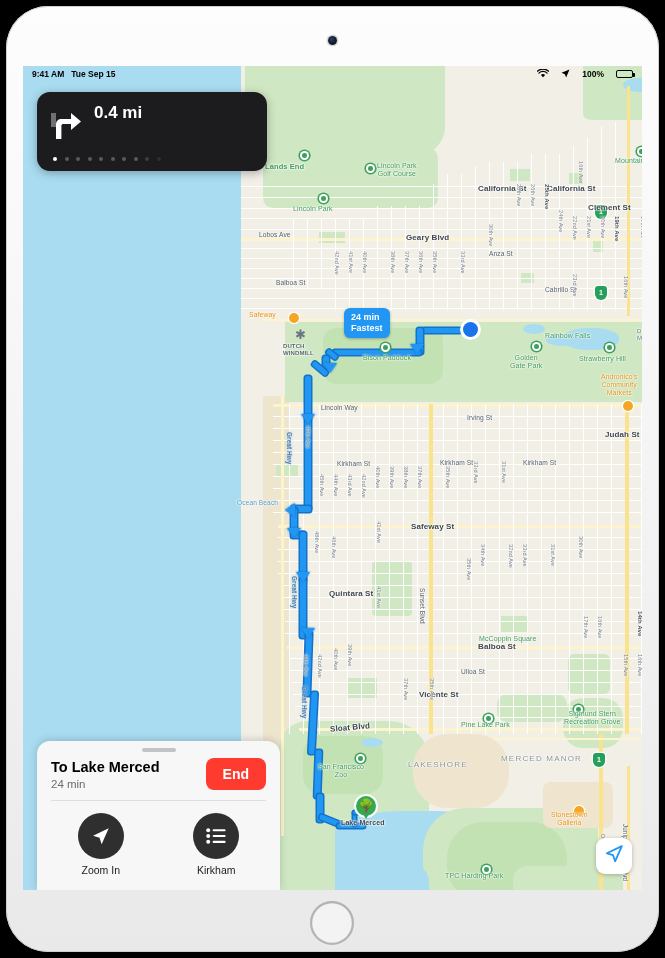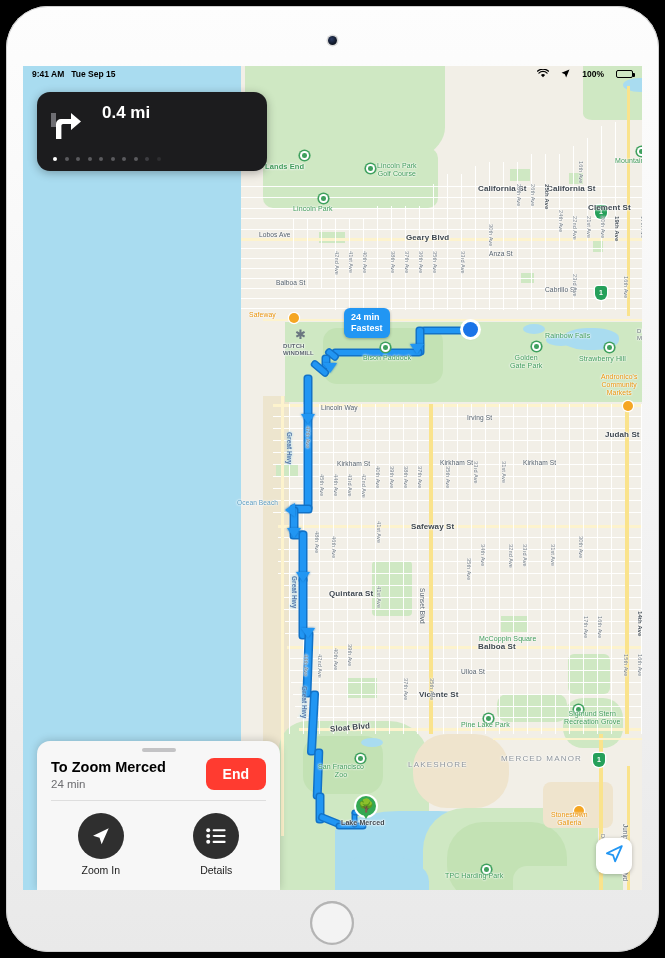--- a/index.html
+++ b/index.html
@@ -158,21 +158,21 @@
   .battery-fill{ height:100%;background:#000;border-radius:1px; }
 
   
   #banner{
     position:absolute; left:14px; top:26px; width:230px;
     background:#1c1c1e; border-radius:13px; z-index:30;
     padding:11px 13px 9px 13px;
     display:flex; flex-direction:column;
     box-shadow:0 2px 10px rgba(0,0,0,.3);
   }
-  #banner-top{ display:flex; align-items:flex-start; gap:18px;justify-content:space-between; }
+  #banner-top{ display:flex; align-items:flex-start; gap:10px;justify-content:space-between; }
   #turn-icon{ width:34px; flex:none; padding-top:5px; }
   #banner-text{ flex:1; }
   #banner-distance{
     color:#fff; font-size:17px; font-weight:bold; line-height:1.15;
     margin-bottom:1px;
   }
   #banner-instruction{
     color:#f2f2f5; font-size:14.5px; line-height:1.24; font-weight:normal;
   }
   #page-dots{ display:flex; gap:7.5px; margin:9px 0 1px 3px; align-items:center;}
@@ -618,21 +618,21 @@
         <svg width="20" height="20" viewBox="0 0 22 22">
           <path d="M19.6 2.4 L3.2 10.2 L10 12.3 L12.2 19 Z" fill="none" stroke="#2196f3" stroke-width="2" stroke-linejoin="round"></path>
         </svg>
       </span>
     </div>
 
     <div id="bottom-card">
       <div id="grabber"></div>
       <div id="card-head">
         <div>
-          <div id="card-title">To Zoom Merced</div>
+          <div id="card-title">To Lake Merced</div>
           <div id="card-sub">24 min</div>
         </div>
         <button id="end-button">End</button>
       </div>
       <div id="card-divider"></div>
       <div id="card-actions">
         <div class="action">
           <div class="action-circle">
             <svg width="21" height="21" viewBox="0 0 22 22">
               <path d="M19.6 2.4 L3.2 10.2 L10 12.3 L12.2 19 Z" fill="#ffffff"></path>
@@ -644,19 +644,19 @@
           <div class="action-circle">
             <svg width="20" height="16" viewBox="0 0 20 16">
               <circle cx="2.2" cy="2.2" r="2" fill="#fff"></circle>
               <circle cx="2.2" cy="8" r="2" fill="#fff"></circle>
               <circle cx="2.2" cy="13.8" r="2" fill="#fff"></circle>
               <rect x="6.6" y="1.2" width="13" height="2.1" rx="1" fill="#fff"></rect>
               <rect x="6.6" y="7" width="13" height="2.1" rx="1" fill="#fff"></rect>
               <rect x="6.6" y="12.8" width="13" height="2.1" rx="1" fill="#fff"></rect>
             </svg>
           </div>
-          <div class="action-label">Details</div>
+          <div class="action-label">Kirkham</div>
         </div>
       </div>
     </div>
 
   </div>
 </div>
 
 </body></html>

